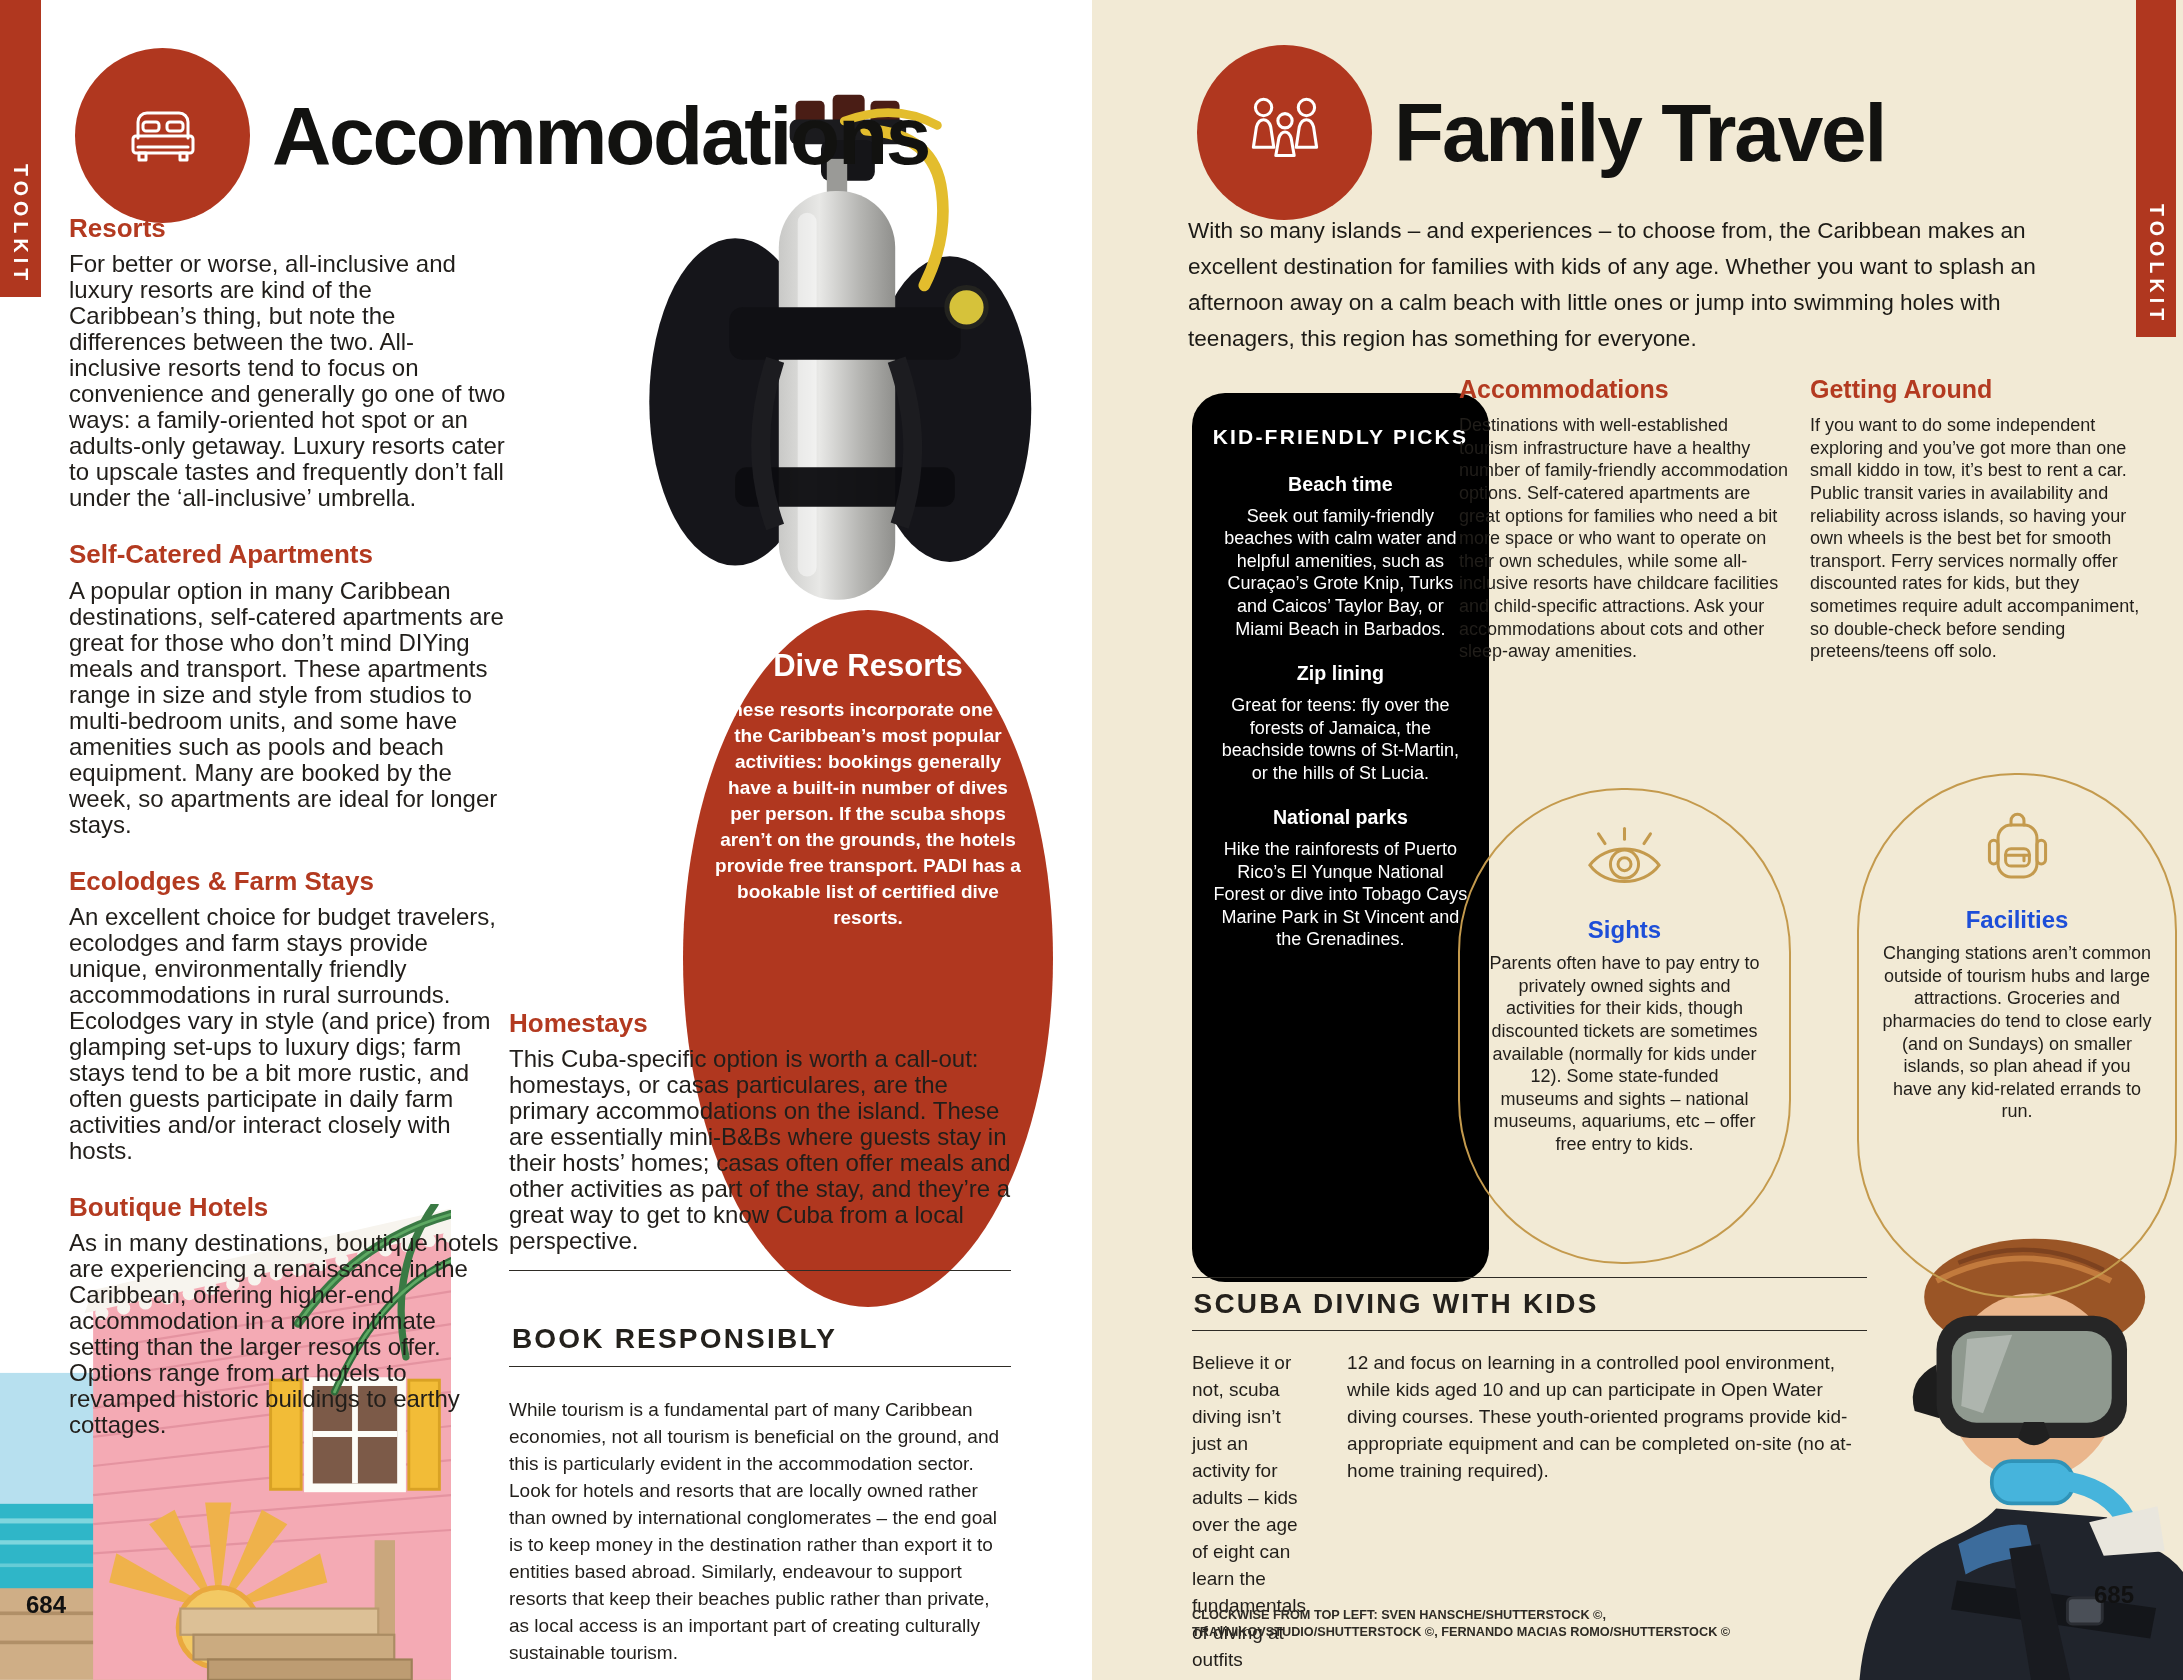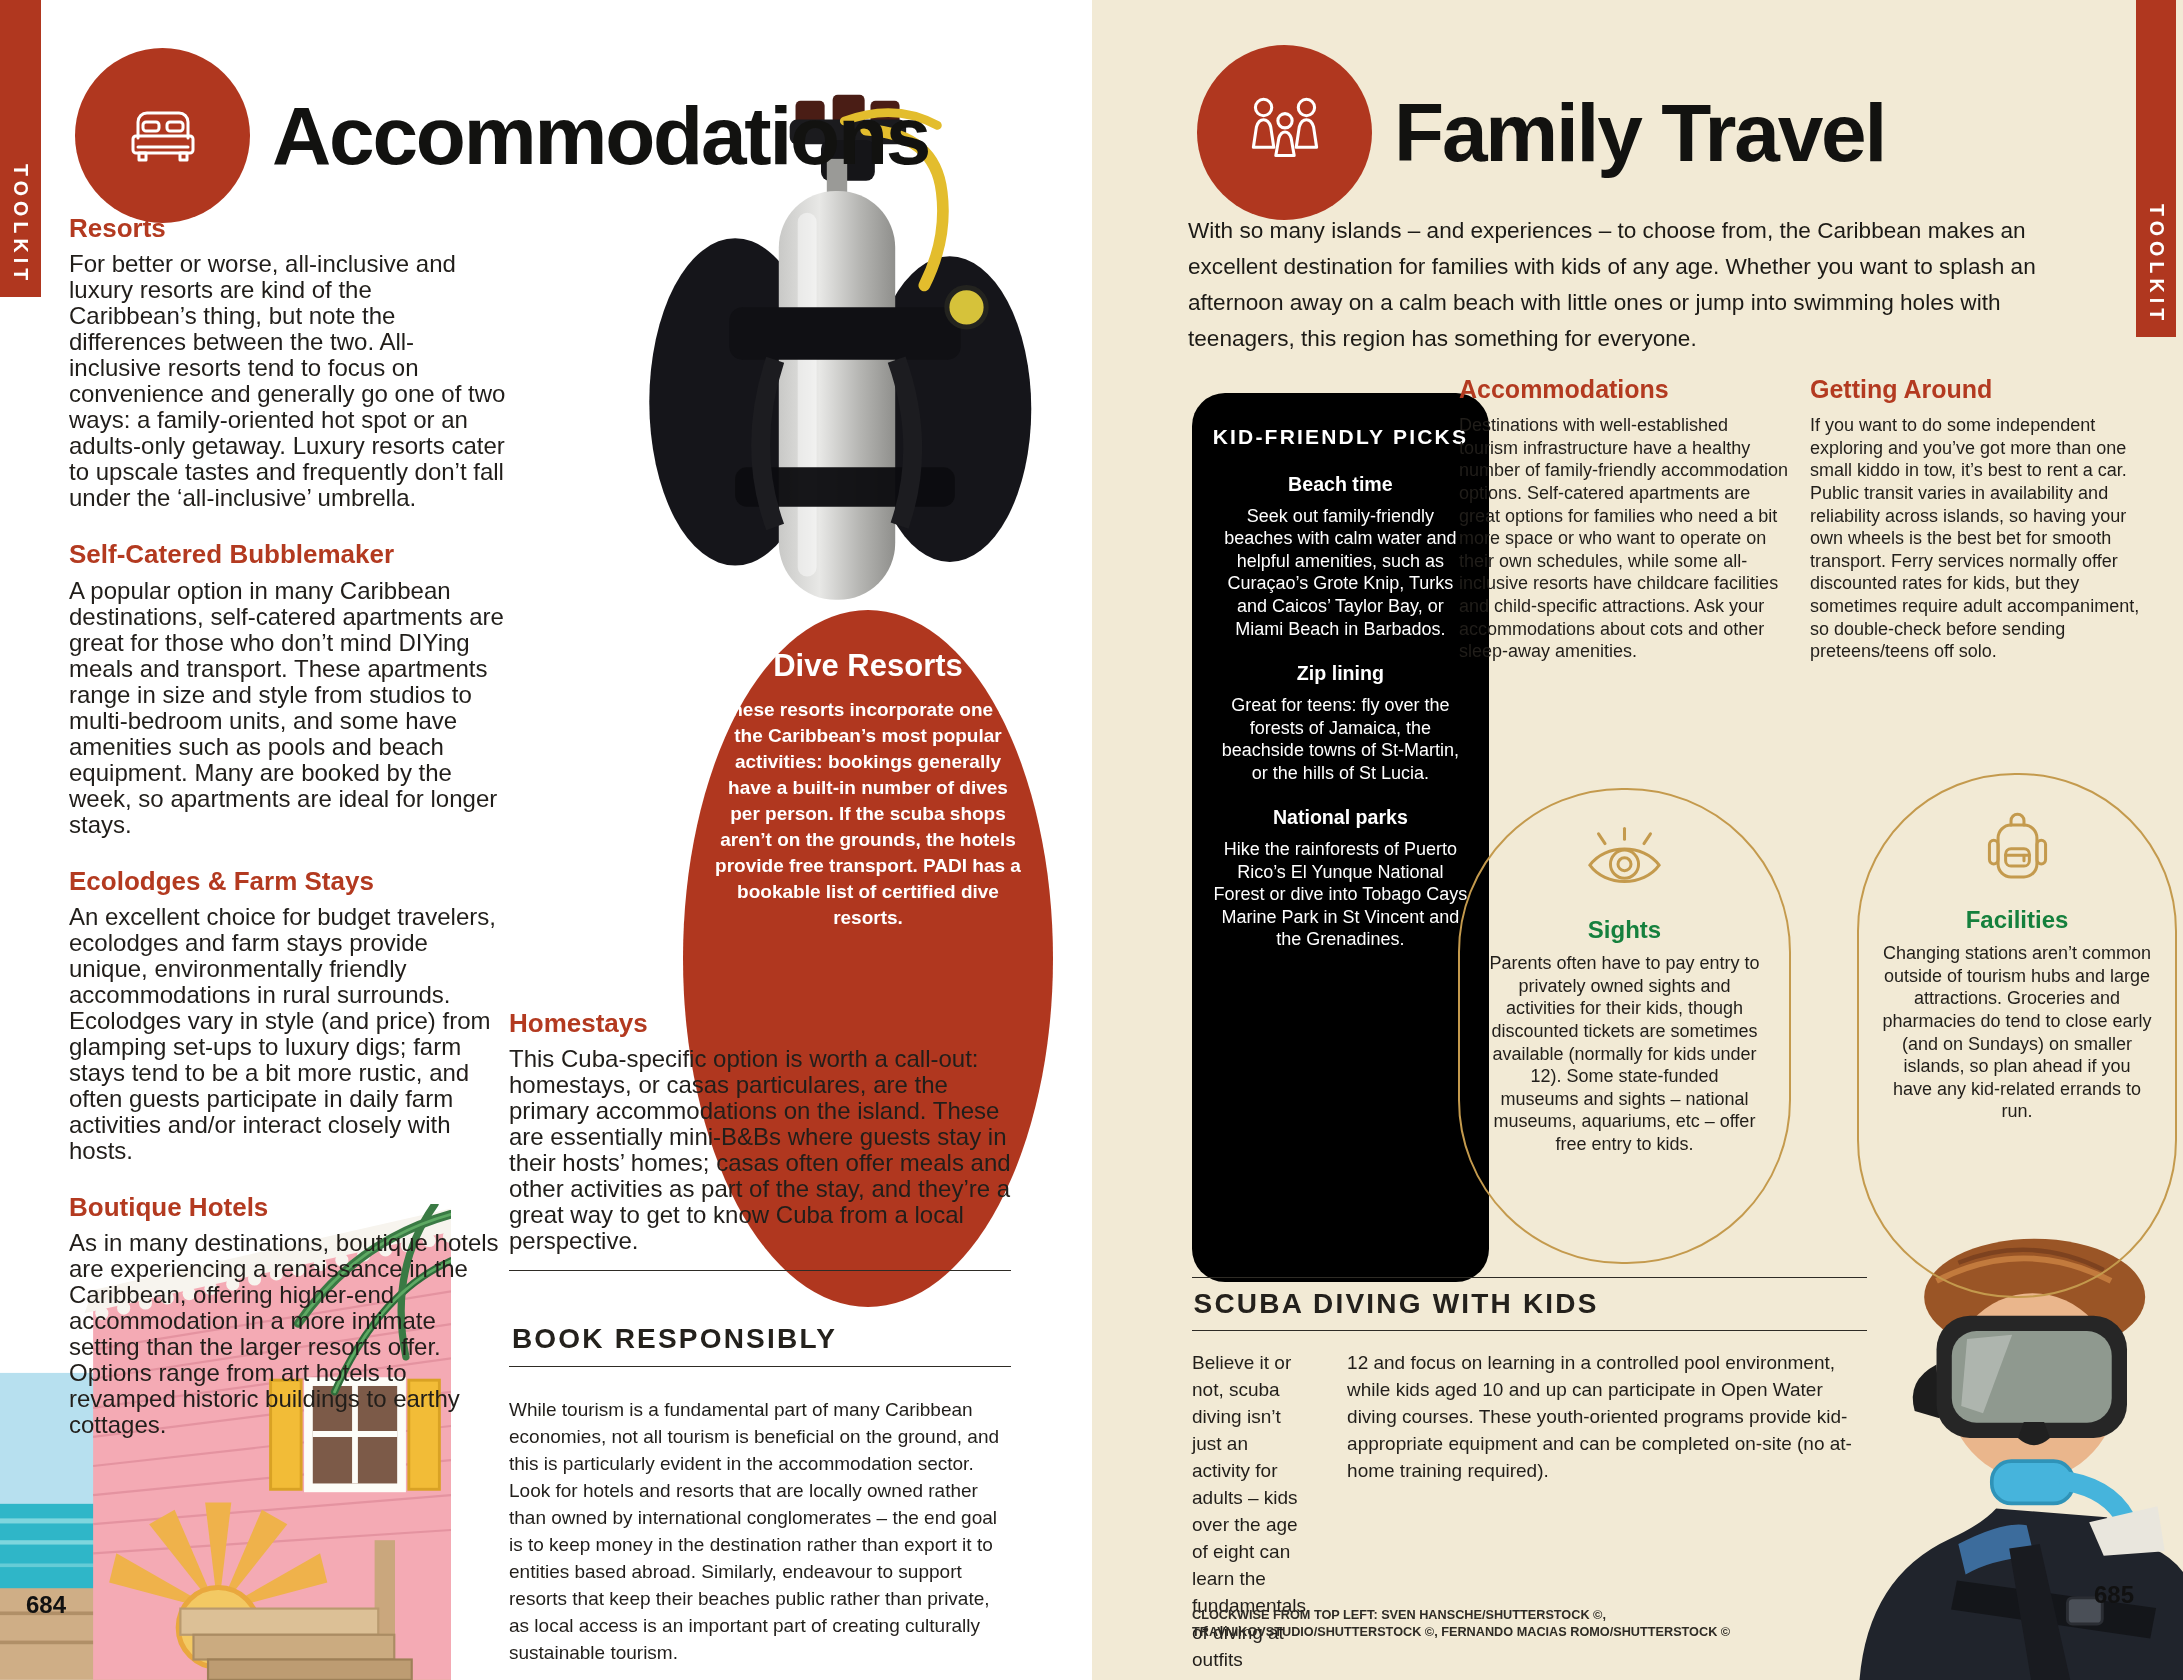--- a/index.html
+++ b/index.html
@@ -44,21 +44,21 @@
   
   .rcol{position:absolute;top:375px;}
   .rcol.c1{left:1459px;width:333px;}
   .rcol.c2{left:1810px;width:338px;}
   .rcol-h{font-size:25px;font-weight:bold;color:#b33a20;margin-bottom:10.2px;}
   .rcol-body{font-size:18px;line-height:22.6px;}
   
   .cap{position:absolute;border:2.2px solid #c49a4d;display:flex;flex-direction:column;align-items:center;text-align:center;}
   .cap.sights{left:1458px;top:788px;width:329px;height:453px;border-radius:164px;padding-top:19px;}
   .cap.facilities{left:1857px;top:773px;width:316px;height:499px;border-radius:158px;padding-top:22px;}
-  .cap-h{font-size:24px;font-weight:bold;margin:11.6px 0 8.7px;color:#15803d;}
+  .cap-h{font-size:24px;font-weight:bold;margin:11.6px 0 8.7px;color:#1d4ed8;}
   .cap-body{font-size:18px;line-height:22.6px;width:271px;}
   
   .scuba{position:absolute;left:1192px;top:1277px;width:675px;}
   .scuba-head{border-top:1.5px solid #2e2b25;border-bottom:1.5px solid #2e2b25;padding:10.2px 1.5px;}
   .scuba-h{font-size:28px;font-weight:bold;letter-spacing:2.2px;color:#24211c;}
   .scuba-cols{display:flex;gap:41px;margin-top:17.5px;}
   .scol{font-size:19px;line-height:27px;}
   .scol.a{width:311px;}　.scol.b{width:323px;}
   .credits{position:absolute;left:1192px;top:1607px;width:619px;font-size:12.7px;font-weight:bold;
            line-height:16.7px;color:#2e2b25;}
@@ -208,21 +208,21 @@
         <rect x="26" y="67" width="7" height="7"></rect>
         <rect x="67" y="67" width="7" height="7"></rect>
       </svg>
     </div>
     <div class="page-title">Accommodations</div>
   </div>
 
   <div class="lcol">
     <div class="sec-h first">Resorts</div>
     <div class="body-txt">For better or worse, all-inclusive and luxury resorts are kind of the Caribbean’s thing, but note the differences between the two. All-inclusive resorts tend to focus on convenience and generally go one of two ways: a family-oriented hot spot or an adults-only getaway. Luxury resorts cater to upscale tastes and frequently don’t fall under the ‘all-inclusive’ umbrella.</div>
-    <div class="sec-h">Self-Catered Bubblemaker</div>
+    <div class="sec-h">Self-Catered Apartments</div>
     <div class="body-txt">A popular option in many Caribbean destinations, self-catered apartments are great for those who don’t mind DIYing meals and transport. These apartments range in size and style from studios to multi-bedroom units, and some have amenities such as pools and beach equipment. Many are booked by the week, so apartments are ideal for longer stays.</div>
     <div class="sec-h">Ecolodges &amp; Farm Stays</div>
     <div class="body-txt">An excellent choice for budget travelers, ecolodges and farm stays provide unique, environmentally friendly accommodations in rural surrounds. Ecolodges vary in style (and price) from glamping set-ups to luxury digs; farm stays tend to be a bit more rustic, and often guests participate in daily farm activities and/or interact closely with hosts.</div>
     <div class="sec-h">Boutique Hotels</div>
     <div class="body-txt">As in many destinations, boutique hotels are experiencing a renaissance in the Caribbean, offering higher-end accommodation in a more intimate setting than the larger resorts offer. Options range from art hotels to revamped historic buildings to earthy cottages.</div>
   </div>
 
   <div class="dive-blob">
     <div class="dive-h">Dive Resorts</div>
     <div class="dive-body">These resorts incorporate one of the Caribbean’s most popular activities: bookings generally have a built-in number of dives per person. If the scuba shops aren’t on the grounds, the hotels provide free transport. PADI has a bookable list of certified dive resorts.</div>

